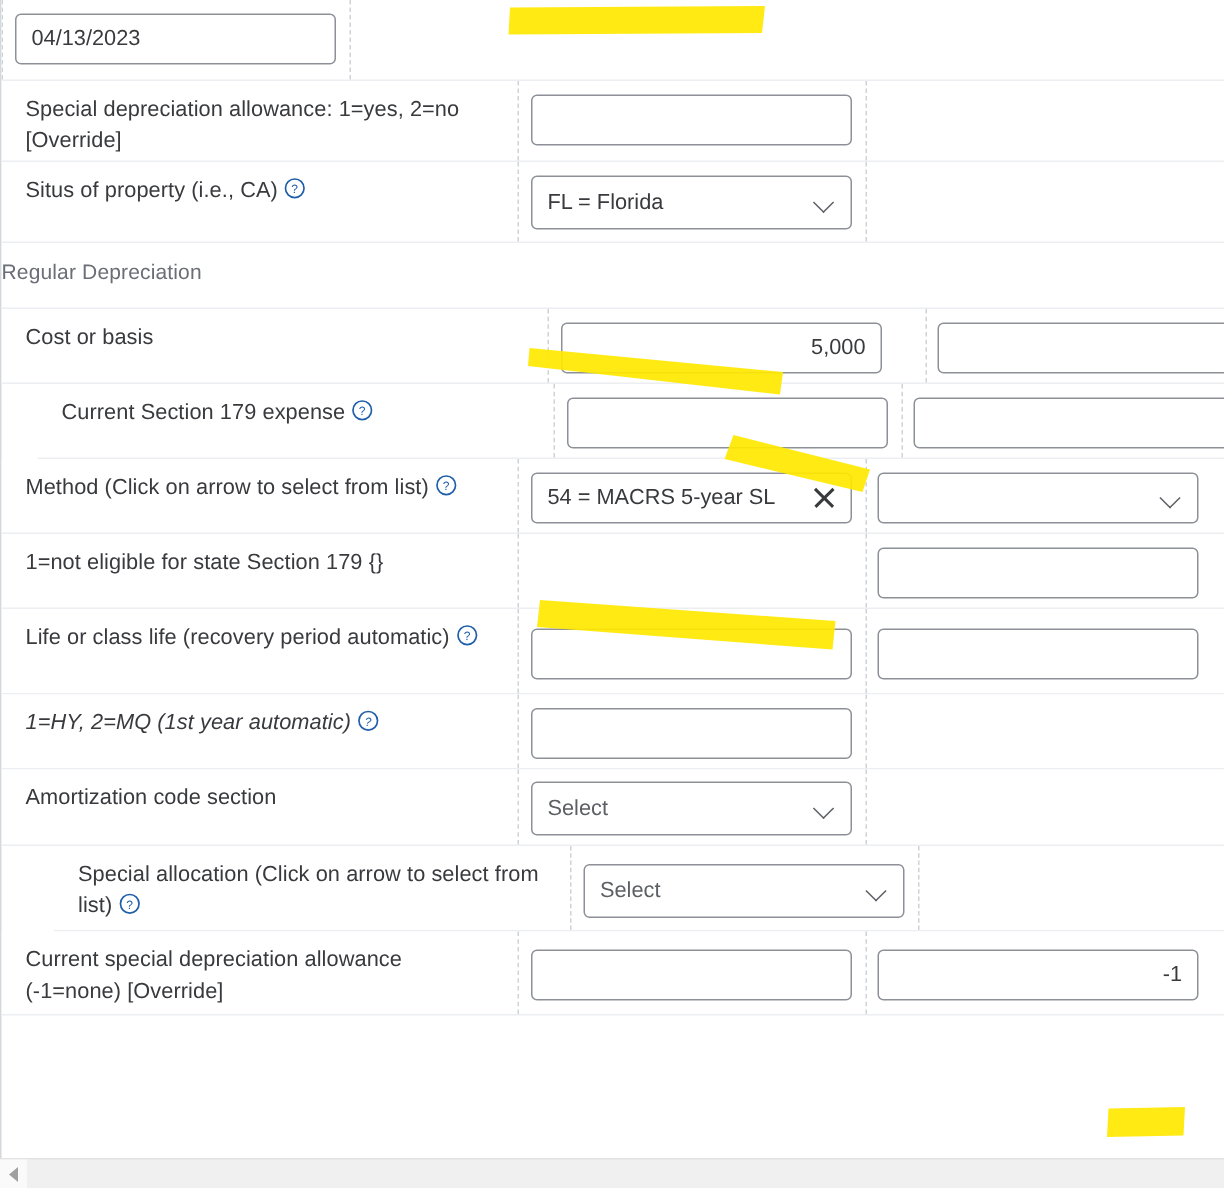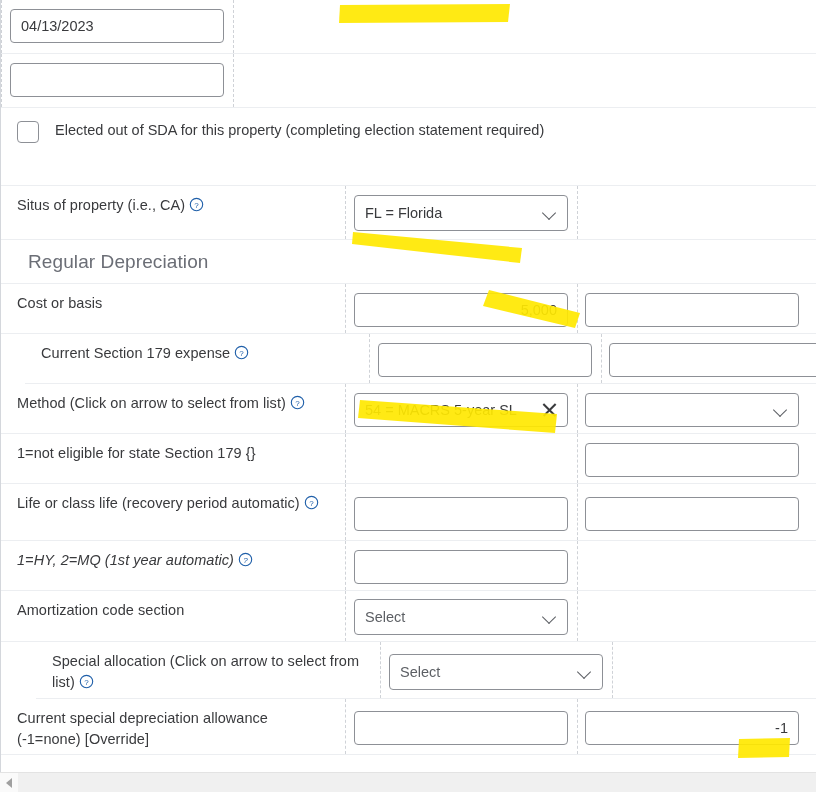--- a/index.html
+++ b/index.html
@@ -156,22 +156,22 @@
   }
   .cblabel {
     margin-left: 16px;
     font-size: 14.5px;
     line-height: 21px;
     color: #393a3d;
   }
 
   
   .sechead {
-    padding: 11px 16px 10px 27px;
-    font-size: 19px;
+    padding: 11px 16px 10px 0;
+    font-size: 14px;
     color: #6b6e76;
     font-weight: 400;
     letter-spacing: 0.1px;
   }
 
   
   .help {
     display: inline-block;
     vertical-align: -2px;
     width: 15px; height: 15px;
@@ -224,36 +224,31 @@
   <div class="row" style="height:54px;">
     <div class="col-fed">
       <div class="tf">
         <span class="val">04/13/2023</span>
       </div>
     </div>
     <div class="col-state"></div>
   </div>
 
   <div class="row" style="height:54px;">
+    <div class="col-label">
+      <span>Special depreciation allowance: 1=yes, 2=no [Override]</span>
+    </div>
     <div class="col-fed">
       <div class="tf">
         <span class="val"></span>
       </div>
     </div>
     <div class="col-state"></div>
   </div>
 
-  <div class="row" style="height:78px;">
-    <div style="width:816px;flex:0 0 816px;">
-      <div class="cbrow">
-        <div class="cbox"></div>
-        <div class="cblabel">Elected out of SDA for this property (completing election statement required)</div>
-      </div>
-    </div>
-  </div>
 
   <div class="row" style="height:54px;">
     <div class="col-label">
       <span>Situs of property (i.e., CA)</span><span class="help"><svg viewBox="0 0 16 16" width="15" height="15">
             <circle cx="8" cy="8" r="6.6" fill="none" stroke="#1f5fa9" stroke-width="1.2"></circle>
             <text x="8" y="11.4" font-family="Liberation Sans, sans-serif" font-size="8.6" fill="#1f5fa9" text-anchor="middle">?</text>
           </svg></span>
     </div>
     <div class="col-fed">
       <div class="sel">
@@ -263,21 +258,21 @@
     </div>
     <div class="col-state"></div>
   </div>
 
   <div class="row" style="height:44px;">
     <div style="width:816px;flex:0 0 816px;">
       <div class="sechead">Regular Depreciation</div>
     </div>
   </div>
 
-  <div class="row" style="height:50px;">
+  <div class="row" style="height:50px;gap:20px;">
     <div class="col-label">
       <span>Cost or basis</span>
     </div>
     <div class="col-fed">
       <div class="tf num">
         <span class="val">5,000</span>
       </div>
     </div>
     <div class="col-state">
       <div class="tf num" style="width:214px;">

